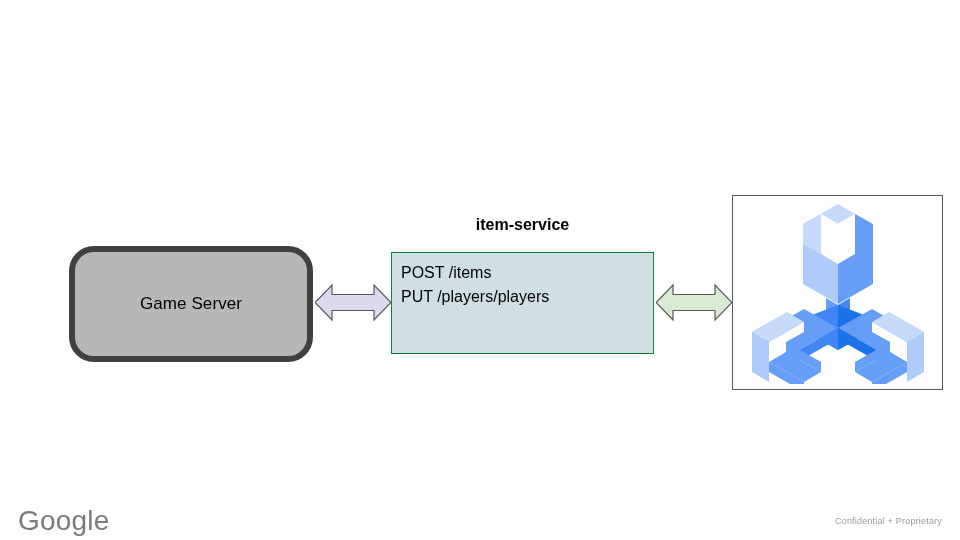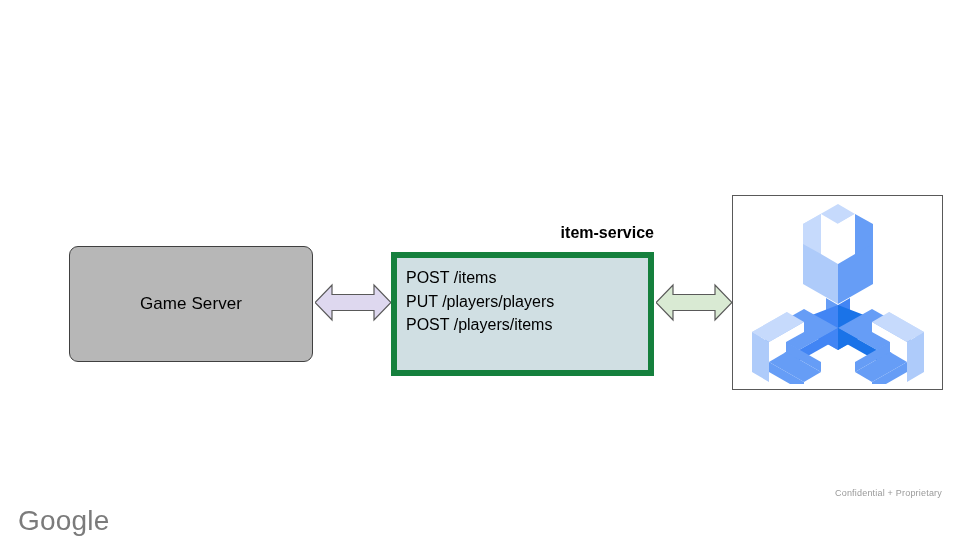--- a/index.html
+++ b/index.html
@@ -24,54 +24,54 @@
   }
 
   
   .game-server {
     position: absolute;
     left: 69px;
     top: 246px;
     width: 244px;
     height: 116px;
     background: #b7b7b7;
-    border: 1px solid #404040;
-    border-radius: 9px;
+    border: 6px solid #404040;
+    border-radius: 25px;
     box-sizing: border-box;
     display: flex;
     align-items: center;
     justify-content: center;
   }
   .game-server-label {
     font-size: 17px;
     color: #000000;
     font-family: "Liberation Sans", sans-serif;
     letter-spacing: 0.1px;
   }
 
   
   .service-title {
     position: absolute;
     left: 391px;
-    top: 224px;
+    top: 216px;
     width: 263px;
-    text-align: right;
+    text-align: center;
     font-size: 16px;
     font-weight: bold;
     color: #000000;
     font-family: "Liberation Sans", sans-serif;
   }
   .service-box {
     position: absolute;
     left: 391px;
     top: 252px;
     width: 263px;
-    height: 124px;
+    height: 102px;
     background: #d0dfe3;
-    border: 6px solid #15803d;
+    border: 1px solid #15803d;
     box-sizing: border-box;
     padding: 8px 0 0 9px;
   }
   .endpoint-line {
     font-size: 16px;
     line-height: 23.5px;
     color: #000000;
     white-space: nowrap;
     font-family: "Liberation Sans", sans-serif;
   }
@@ -112,21 +112,21 @@
     left: 18px;
     top: 505px;
     font-size: 28px;
     color: #7b7b7b;
     font-family: "Liberation Sans", sans-serif;
     letter-spacing: 0.2px;
   }
   .confidential {
     position: absolute;
     right: 18px;
-    top: 488px;
+    top: 516px;
     font-size: 9px;
     color: #9a9a9a;
     font-family: "Liberation Sans", sans-serif;
     letter-spacing: 0.2px;
   }
 </style>
 </head>
 <body>
 
 <div class="slide">
@@ -139,21 +139,20 @@
     <svg width="76" height="41" viewBox="0 0 76 41" xmlns="http://www.w3.org/2000/svg">
       <polygon points="0,20.5 17,3 17,12.5 59,12.5 59,3 76,20.5 59,38 59,28.5 17,28.5 17,38" fill="#ded8ef" stroke="#595959" stroke-width="1.2" stroke-linejoin="miter"></polygon>
     </svg>
   </div>
 
   <div class="service-title">item-service</div>
 
   <div class="service-box">
     <div class="endpoint-line">POST /items</div>
     <div class="endpoint-line">PUT /players/players</div>
-    <div class="endpoint-line">POST /players/items</div>
   </div>
 
   <div class="arrow arrow-right">
     <svg width="76" height="41" viewBox="0 0 76 41" xmlns="http://www.w3.org/2000/svg">
       <polygon points="0,20.5 17,3 17,12.5 59,12.5 59,3 76,20.5 59,38 59,28.5 17,28.5 17,38" fill="#d9ead3" stroke="#595959" stroke-width="1.2" stroke-linejoin="miter"></polygon>
     </svg>
   </div>
 
   <div class="logo-frame">
     <svg width="190" height="182" viewBox="0 0 190 182" xmlns="http://www.w3.org/2000/svg">

